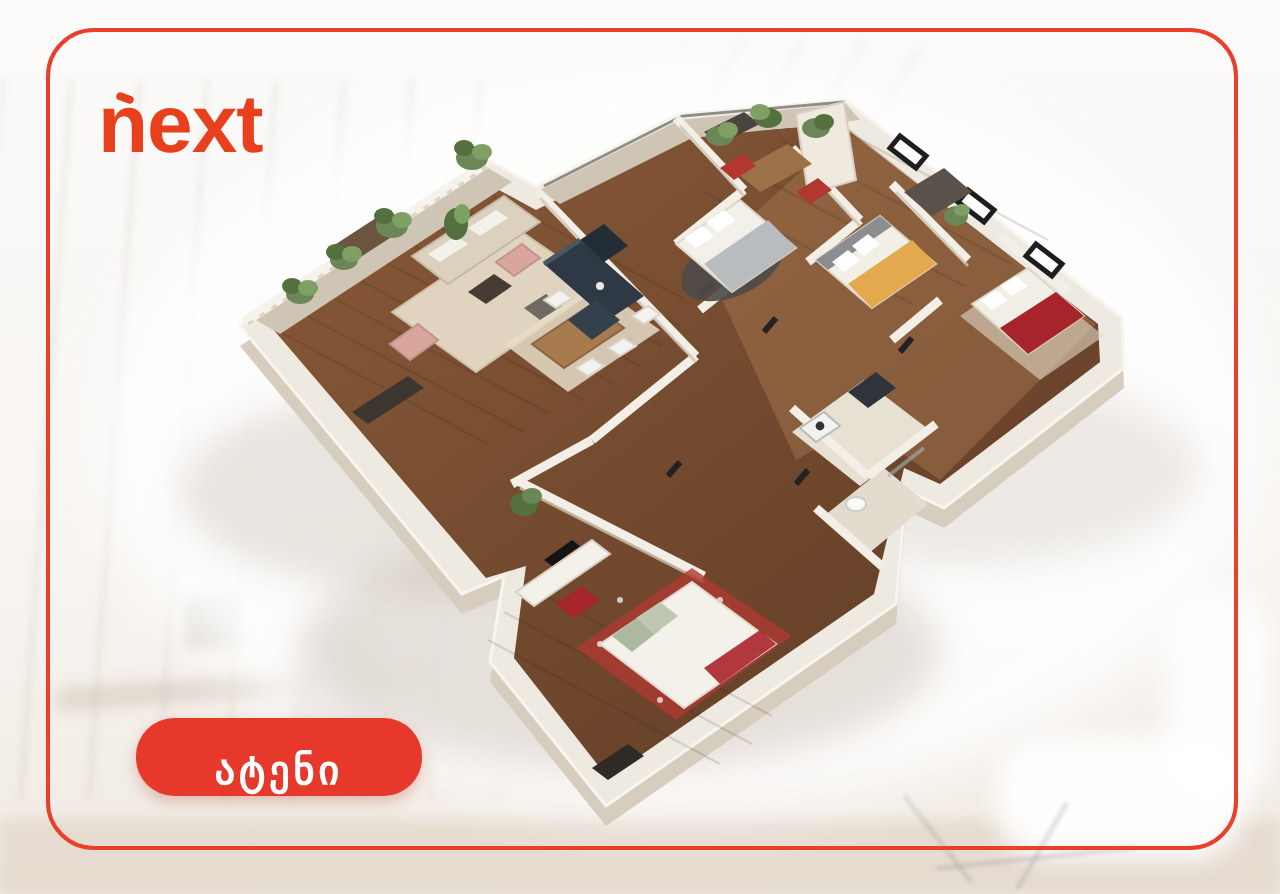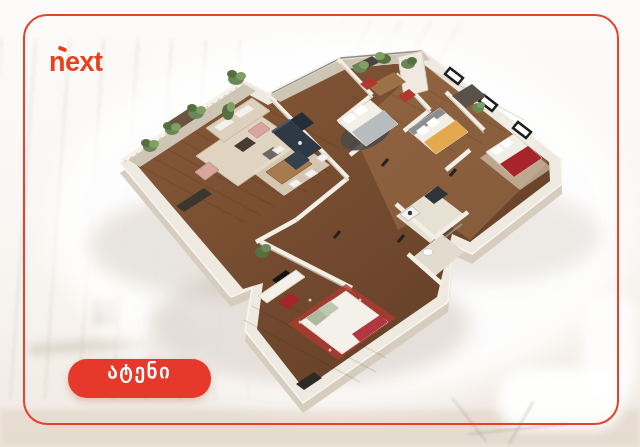--- a/index.html
+++ b/index.html
@@ -22,27 +22,27 @@
   .bg-pillow2{left:582px;top:295px;width:54px;height:105px;background:rgba(255,255,255,.85);filter:blur(7px);border-radius:22px;}
   .bg-wire1,.bg-wire2,.bg-wire3{background:rgba(150,150,152,.35);filter:blur(1px);}
   .bg-wire1{left:468px;top:392px;width:2px;height:55px;transform:rotate(-38deg);}
   .bg-wire2{left:520px;top:398px;width:2px;height:50px;transform:rotate(30deg);}
   .bg-wire3{left:468px;top:428px;width:100px;height:2px;transform:rotate(-6deg);}
   
   .frame{position:absolute;left:23px;top:14px;width:592px;height:407px;border:2px solid #E8402A;
          border-radius:24px;pointer-events:none;}
   
   .logo{position:absolute;left:49px;top:50px;color:#E8401D;font-weight:900;line-height:25px;
-        font-size:27px;letter-spacing:-.5px;}
+        font-size:41px;letter-spacing:-.5px;}
   .logo .l1{position:relative;display:block;}
   .logo-accent{position:absolute;left:9px;top:-3px;width:9px;height:4px;background:#E8401D;
         border-radius:2px;transform:rotate(20deg);}
   
   .badge{position:absolute;left:68px;top:359px;width:143px;height:39px;background:#E6392B;
-         border-radius:19px;display:flex;align-items:flex-start;justify-content:center;
+         border-radius:19px;display:flex;align-items:flex-end;justify-content:center;
          color:#fff;font-family:Liberation Serif, serif;
          font-weight:bold;font-size:20px;letter-spacing:2px;box-shadow:0 3px 7px rgba(180,40,20,.25);}
   svg.plan{position:absolute;left:0;top:0;}
 </style>
 </head>
 <body>
 <div class="stage">
 
   <div class="bg bg-mullions"></div>
   <div class="bg bg-mullions2"></div>

